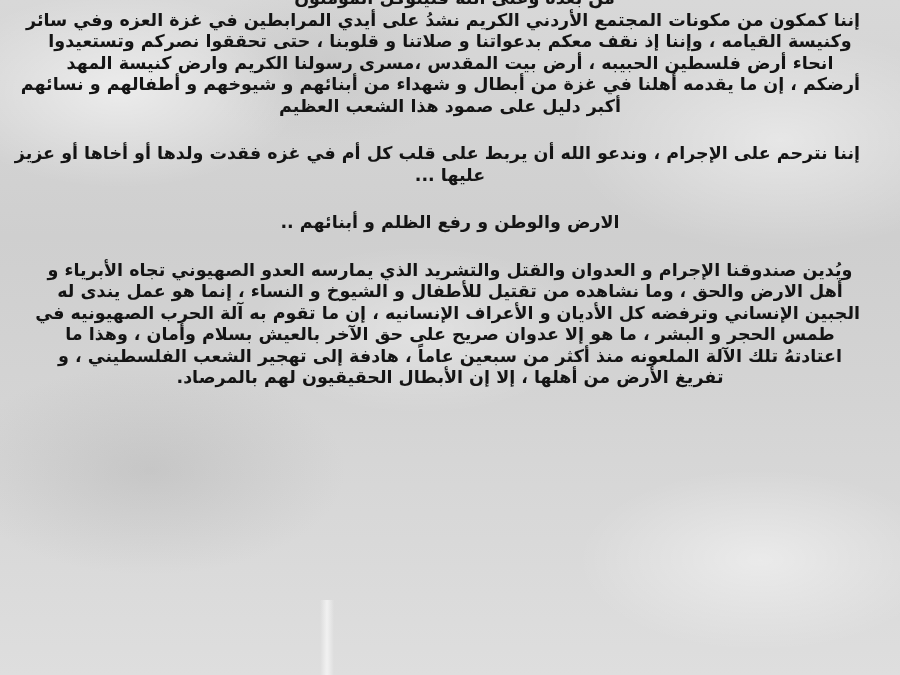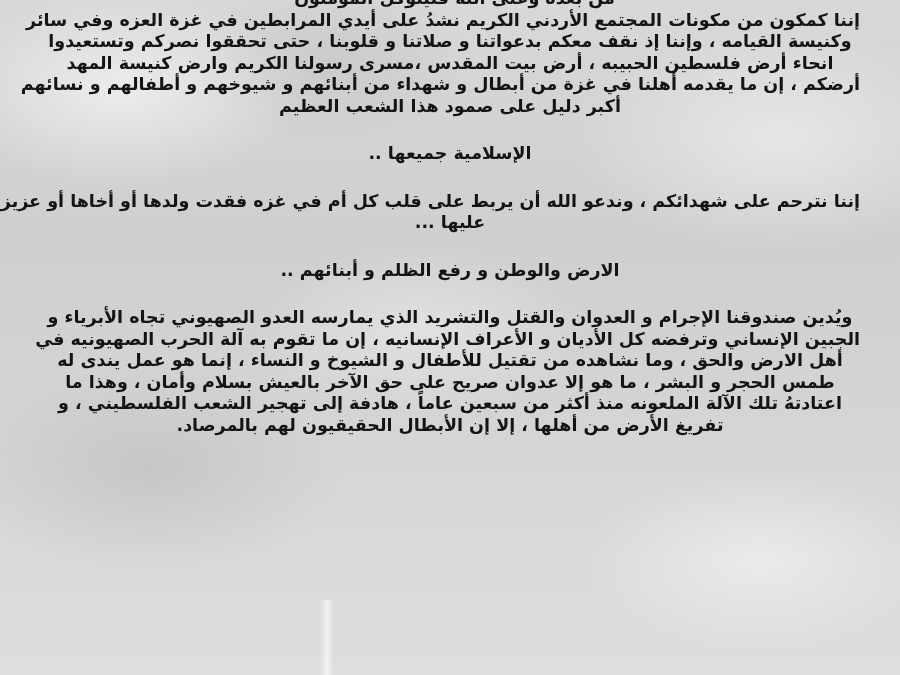--- a/index.html
+++ b/index.html
@@ -55,32 +55,31 @@
 <div class="doc">
   <div class="para">
     <span class="line">من بعده وعلى الله فليتوكل المؤمنون"</span>
     <span class="line">إننا كمكون من مكونات المجتمع الأردني الكريم  نشدُ على أيدي المرابطين في غزة العزه وفي سائر</span>
     <span class="line">وكنيسة القيامه ، وإننا إذ نقف معكم بدعواتنا و صلاتنا و قلوبنا ، حتى تحققوا نصركم وتستعيدوا</span>
     <span class="line">انحاء أرض فلسطين الحبيبه ، أرض بيت المقدس ،مسرى  رسولنا الكريم  وارض كنيسة المهد</span>
     <span class="line">أرضكم ، إن ما يقدمه أهلنا في غزة من أبطال و شهداء من أبنائهم و شيوخهم و أطفالهم و نسائهم</span>
     <span class="line">أكبر دليل على صمود هذا الشعب العظيم</span>
   </div>
   <div class="para">
-    <span class="line">الإسلامية جميعها ..</span>
   </div>
   <div class="para">
-    <span class="line">إننا نترحم على شهدائكم ، وندعو الله أن يربط على قلب كل أم في غزه فقدت ولدها أو أخاها أو عزيز</span>
+    <span class="line">إننا نترحم على الإجرام ، وندعو الله أن يربط على قلب كل أم في غزه فقدت ولدها أو أخاها أو عزيز</span>
     <span class="line">عليها ...</span>
   </div>
   <div class="para">
     <span class="line">الارض والوطن و رفع الظلم و أبنائهم ..</span>
   </div>
   <div class="para">
     <span class="line">ويُدين صندوقنا الإجرام و العدوان والقتل والتشريد الذي يمارسه العدو الصهيوني تجاه الأبرياء و</span>
+    <span class="line">أهل الارض والحق ، وما نشاهده من تقتيل للأطفال و الشيوخ و النساء ، إنما هو عمل يندى له</span>
     <span class="line">الجبين الإنساني وترفضه كل الأديان و الأعراف الإنسانيه ، إن ما تقوم به آلة الحرب الصهيونيه في</span>
-    <span class="line">أهل الارض والحق ، وما نشاهده من تقتيل للأطفال و الشيوخ و النساء ، إنما هو عمل يندى له</span>
     <span class="line">طمس الحجر و البشر ، ما هو إلا عدوان صريح على حق الآخر بالعيش بسلام وأمان ، وهذا ما</span>
     <span class="line">اعتادتهُ تلك الآلة الملعونه منذ أكثر من سبعين عاماً ، هادفة إلى تهجير الشعب الفلسطيني ، و</span>
     <span class="line">تفريغ الأرض من أهلها ، إلا إن الأبطال الحقيقيون لهم بالمرصاد.</span>
   </div>
 </div>
 
 <div class="streak"></div>
 
 </body></html>

